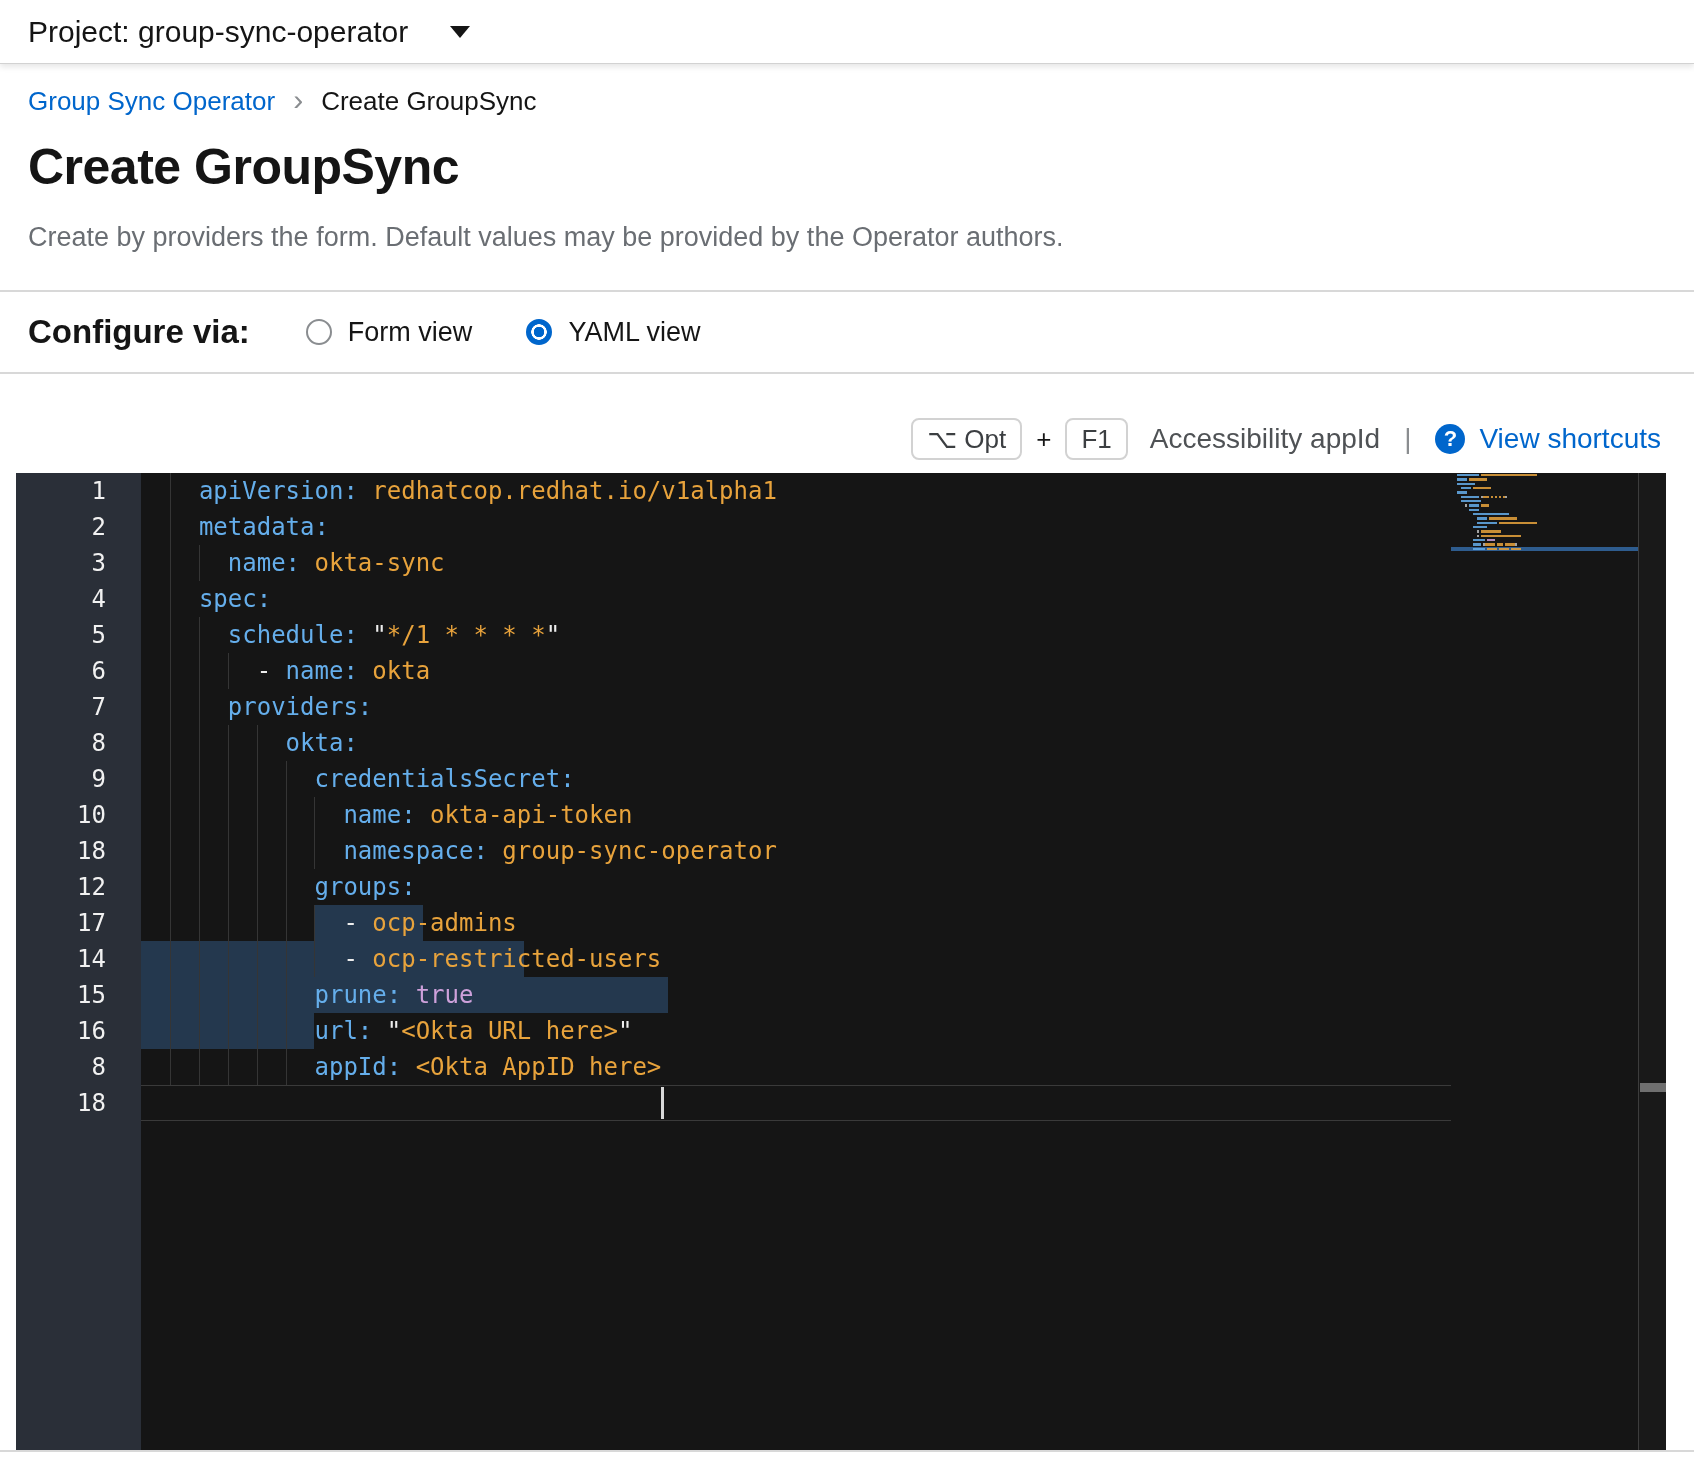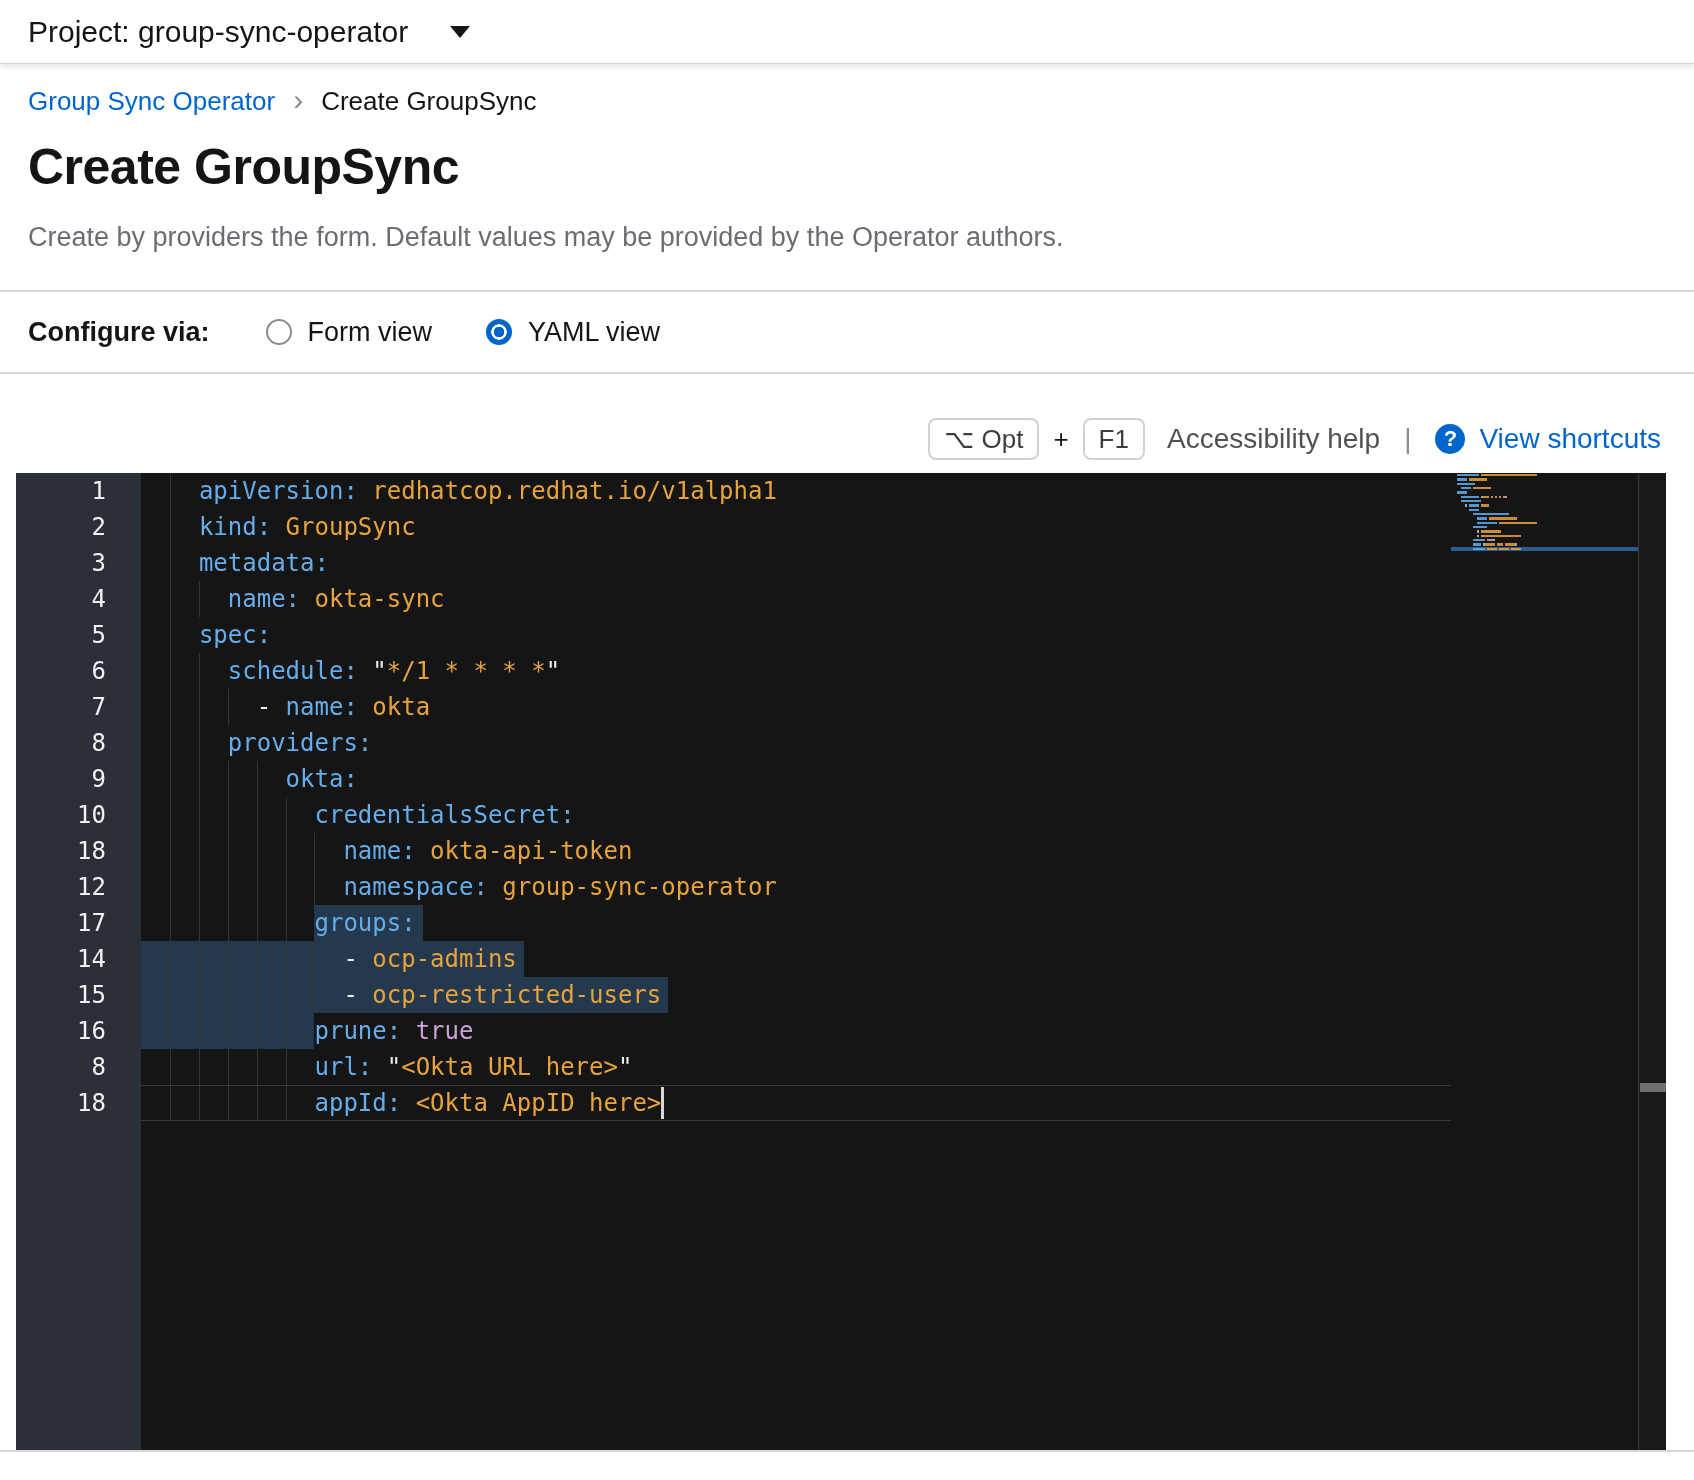--- a/index.html
+++ b/index.html
@@ -24,21 +24,21 @@
   .page-title { position:absolute; left:28px; top:138px; font-size:50px; font-weight:600; letter-spacing:-0.5px; color:#151515; }
   .page-desc  { position:absolute; left:28px; top:222px; font-size:27px; color:#6a6e73; }
 
   .divider { position:absolute; left:0; width:100%; height:2px; background:#d8d8d8; }
   .divider.d1 { top:290px; }
   .divider.d2 { top:372px; }
   .divider.d3 { top:1450px; }
 
   
   .configure-row { position:absolute; left:28px; top:292px; height:80px; display:flex; align-items:center; }
-  .configure-label { font-size:27px; font-weight:700; margin-right:56px; }
+  .configure-label { font-size:33px; font-weight:700; margin-right:56px; }
   .radio-opt { display:flex; align-items:center; margin-right:54px; cursor:pointer; }
   .radio-circle { width:26px; height:26px; border-radius:50%; background:#fff; border:2px solid #8a8d90; margin-right:16px; }
   .radio-circle.checked { border:3px solid #0066cc;
       background:radial-gradient(circle, #0066cc 0 5px, #ffffff 5.5px 7.5px, #0066cc 8px 14px); }
   .radio-text { font-size:27px; color:#151515; }
 
   
   .yaml-toolbar { position:absolute; right:33px; top:416px; height:46px; display:flex; align-items:center; gap:14px; }
   .kbd-chip { border:2px solid #d2d2d2; border-radius:8px; background:#fff; color:#3c3f42;
               font-size:26px; padding:3px 14px; line-height:32px; }
@@ -110,21 +110,21 @@
       <span class="radio-text">YAML view</span>
     </span>
   </div>
 
   <div class="divider d2"></div>
 
   <div class="yaml-toolbar">
     <span class="kbd-chip">⌥ Opt</span>
     <span class="plus-sign">+</span>
     <span class="kbd-chip">F1</span>
-    <span class="a11y-text">Accessibility help</span>
+    <span class="a11y-text">Accessibility appId</span>
     <span class="pipe-sep">|</span>
     <span class="help-badge">?</span>
     <a href="#" class="shortcuts-link">View shortcuts</a>
   </div>
 
   <div class="editor">
     <div class="gutter">
       <div class="gutter-nums" id="gutterNums">
           <div class="gutter-num">1</div>
           <div class="gutter-num">2</div>
@@ -147,21 +147,20 @@
         </div>
     </div>
     <div class="code-area" id="codeArea">
         <div class="sel-rect" style="left: 173.45px; width: 108.115px; top: 432px; height: 36px;"></div>
         <div class="sel-rect" style="left: 0px; width: 382.68px; top: 468px; height: 36px;"></div>
         <div class="sel-rect" style="left: 0px; width: 527.13px; top: 504px; height: 36px;"></div>
         <div class="sel-rect" style="left: 0px; width: 173.45px; top: 540px; height: 36px;"></div>
         <div class="current-line" style="top: 612px;"></div>
         <div class="code-lines">
           <div class="code-line"><span class="guide" style="left: 0px;"></span><span class="tok-p">  </span><span class="tok-k">apiVersion:</span><span class="tok-v"> redhatcop.redhat.io/v1alpha1</span></div>
-          <div class="code-line"><span class="guide" style="left: 0px;"></span><span class="tok-p">  </span><span class="tok-k">kind:</span><span class="tok-v"> GroupSync</span></div>
           <div class="code-line"><span class="guide" style="left: 0px;"></span><span class="tok-p">  </span><span class="tok-k">metadata:</span></div>
           <div class="code-line"><span class="guide" style="left: 0px;"></span><span class="guide" style="left: 28.89px;"></span><span class="tok-p">    </span><span class="tok-k">name:</span><span class="tok-v"> okta-sync</span></div>
           <div class="code-line"><span class="guide" style="left: 0px;"></span><span class="tok-p">  </span><span class="tok-k">spec:</span></div>
           <div class="code-line"><span class="guide" style="left: 0px;"></span><span class="guide" style="left: 28.89px;"></span><span class="tok-p">    </span><span class="tok-k">schedule:</span><span class="tok-p"> "</span><span class="tok-v">*/1 * * * *</span><span class="tok-p">"</span></div>
           <div class="code-line"><span class="guide" style="left: 0px;"></span><span class="guide" style="left: 28.89px;"></span><span class="guide" style="left: 57.78px;"></span><span class="tok-p">      - </span><span class="tok-k">name:</span><span class="tok-v"> okta</span></div>
           <div class="code-line"><span class="guide" style="left: 0px;"></span><span class="guide" style="left: 28.89px;"></span><span class="tok-p">    </span><span class="tok-k">providers:</span></div>
           <div class="code-line"><span class="guide" style="left: 0px;"></span><span class="guide" style="left: 28.89px;"></span><span class="guide" style="left: 57.78px;"></span><span class="guide" style="left: 86.67px;"></span><span class="tok-p">        </span><span class="tok-k">okta:</span></div>
           <div class="code-line"><span class="guide" style="left: 0px;"></span><span class="guide" style="left: 28.89px;"></span><span class="guide" style="left: 57.78px;"></span><span class="guide" style="left: 86.67px;"></span><span class="guide" style="left: 115.56px;"></span><span class="tok-p">          </span><span class="tok-k">credentialsSecret:</span></div>
           <div class="code-line"><span class="guide" style="left: 0px;"></span><span class="guide" style="left: 28.89px;"></span><span class="guide" style="left: 57.78px;"></span><span class="guide" style="left: 86.67px;"></span><span class="guide" style="left: 115.56px;"></span><span class="guide" style="left: 144.45px;"></span><span class="tok-p">            </span><span class="tok-k">name:</span><span class="tok-v"> okta-api-token</span></div>
           <div class="code-line"><span class="guide" style="left: 0px;"></span><span class="guide" style="left: 28.89px;"></span><span class="guide" style="left: 57.78px;"></span><span class="guide" style="left: 86.67px;"></span><span class="guide" style="left: 115.56px;"></span><span class="guide" style="left: 144.45px;"></span><span class="tok-p">            </span><span class="tok-k">namespace:</span><span class="tok-v"> group-sync-operator</span></div>

